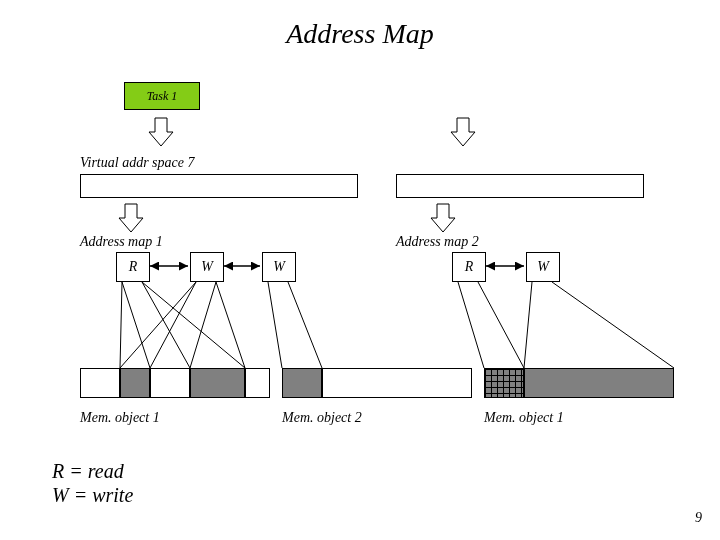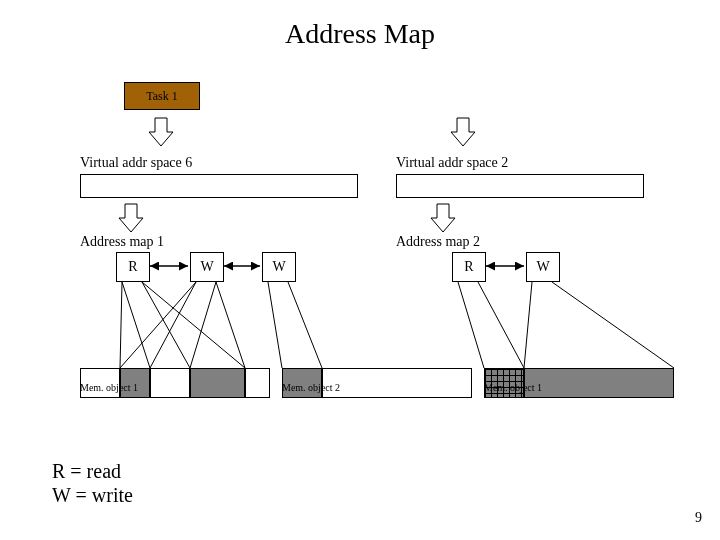--- a/index.html
+++ b/index.html
@@ -8,35 +8,36 @@
     width: 720px;
     height: 540px;
     background: #fff;
     font-family: "Times New Roman", Times, serif;
     color: #000;
   }
   .stage {
     position: relative;
     width: 720px;
     height: 540px;
+    font-style: italic;
   }
   .title {
     position: absolute;
     top: 18px;
     left: 0;
     width: 720px;
     text-align: center;
     font-size: 28px;
   }
   .task-box {
     position: absolute;
     width: 74px;
     height: 26px;
     border: 1px solid #000;
-    background: #a16207;
+    background: #84cc16;
     font-size: 12px;
     display: flex;
     align-items: center;
     justify-content: center;
   }
   .label {
     position: absolute;
     font-size: 14px;
   }
   .vas {
@@ -76,22 +77,22 @@
     border: 1px solid #000;
     box-sizing: border-box;
     background-color: #808080;
     background-image:
       linear-gradient(#000 1px, transparent 1px),
       linear-gradient(90deg, #000 1px, transparent 1px);
     background-size: 6px 6px;
   }
   .mem-label {
     position: absolute;
-    top: 382px;
-    font-size: 10px;
+    top: 410px;
+    font-size: 14px;
   }
   .legend {
     position: absolute;
     left: 52px;
     font-size: 20px;
   }
   .pagenum {
     position: absolute;
     right: 18px;
     bottom: 14px;
@@ -108,22 +109,21 @@
 <body>
 
 <div class="stage">
 
   <div class="title">Address Map</div>
 
   <div class="task-box" style="left:124px; top:82px;">
     <span>Task 1</span>
   </div>
 
-  <div class="label" style="left:80px; top:155px;">Virtual addr space 6</div>
-  <div class="label" style="left:396px; top:155px;">Virtual addr space 2</div>
+  <div class="label" style="left:80px; top:155px;">Virtual addr space 7</div>
 
   <div class="vas" style="left:80px; top:174px; width:276px;"></div>
   <div class="vas" style="left:396px; top:174px; width:246px;"></div>
 
   <div class="label" style="left:80px; top:234px;">Address map 1</div>
   <div class="label" style="left:396px; top:234px;">Address map 2</div>
 
   <div class="map-box" style="left:116px; top:252px;">
     <span>R</span>
   </div>

